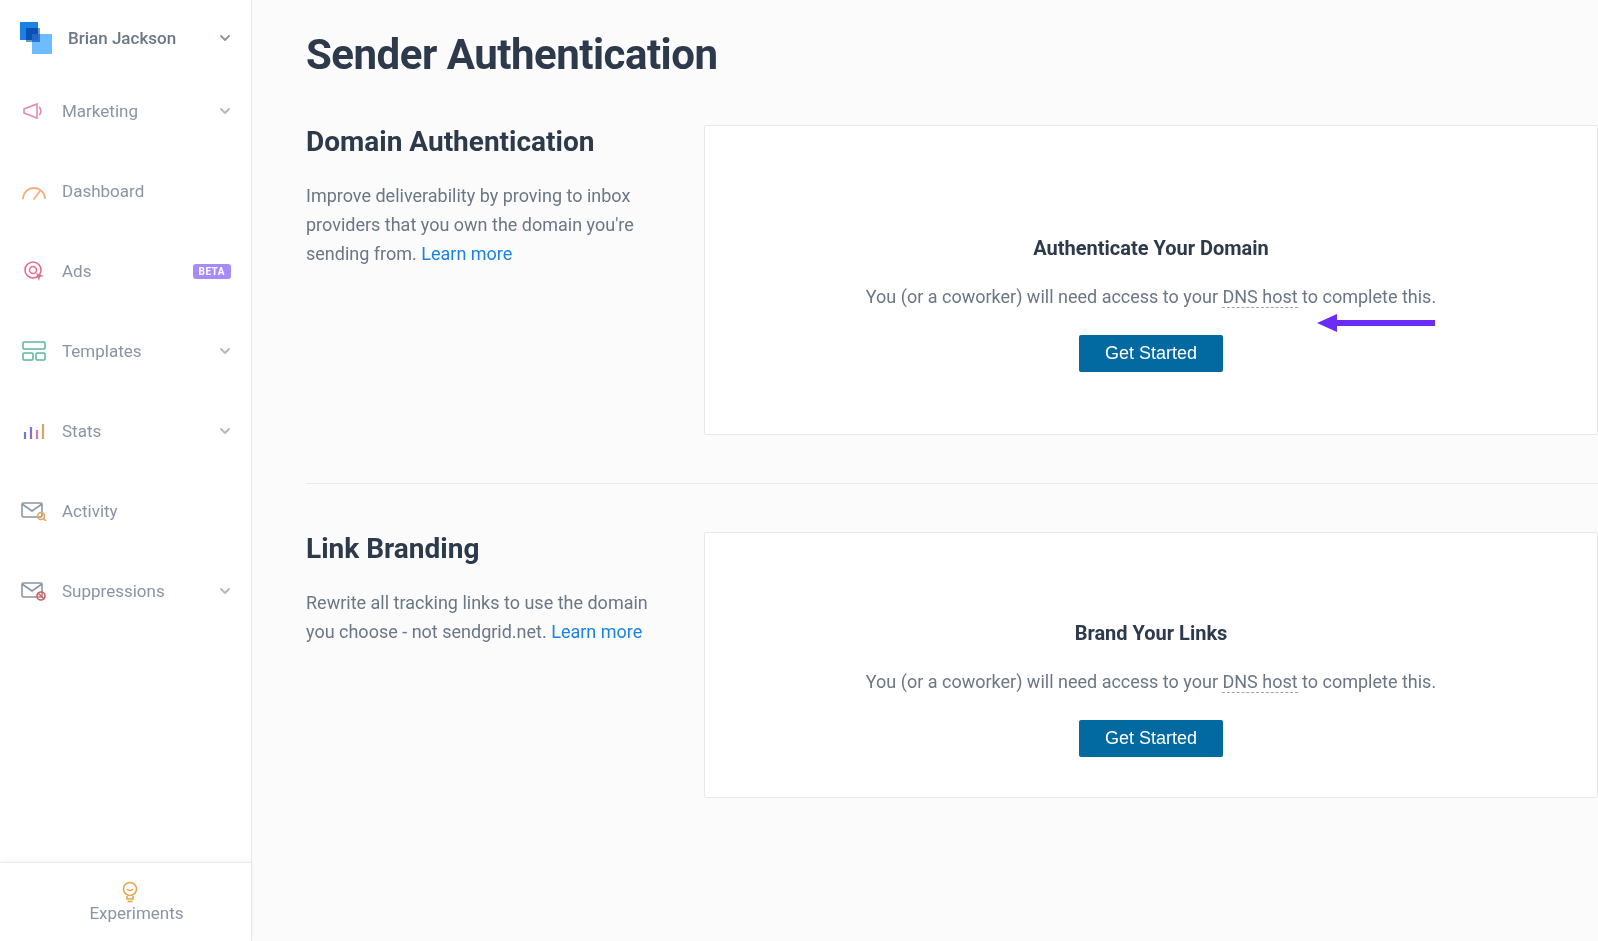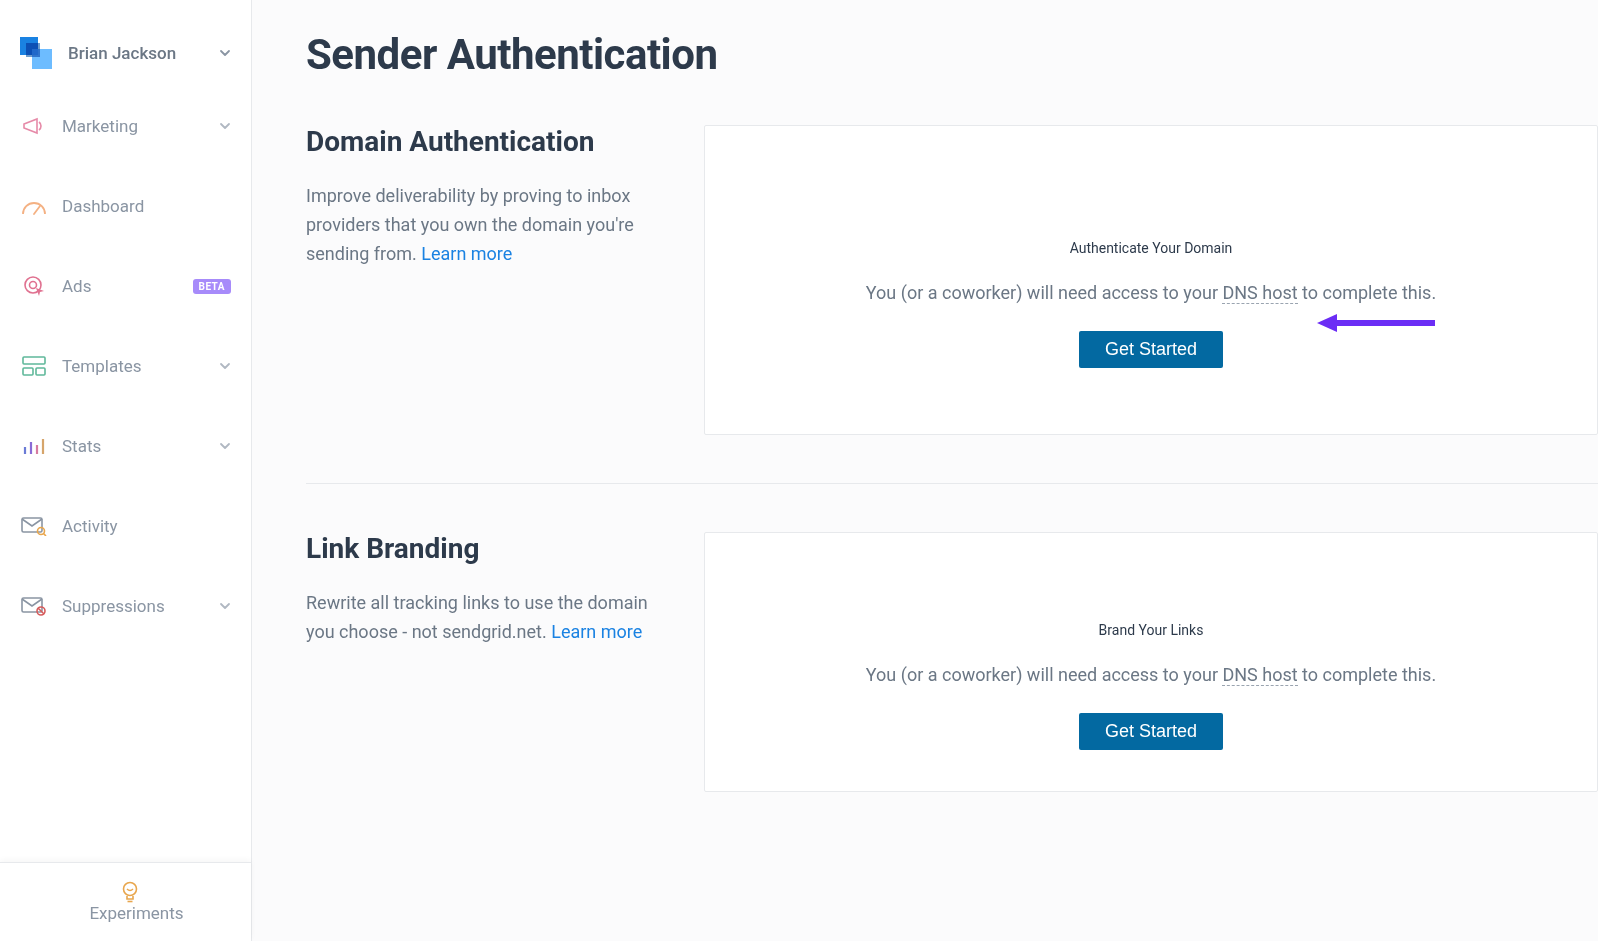--- a/index.html
+++ b/index.html
@@ -24,21 +24,20 @@
   .sidebar-inner {
     flex: 1;
     overflow-y: auto;
     padding-bottom: 60px;
   }
   .account-switcher {
     display: flex;
     align-items: center;
     padding: 22px 20px 22px 20px;
     cursor: pointer;
-    margin-top: 15px;
   }
   .account-logo {
     width: 32px; height: 32px;
     margin-right: 16px;
     position: relative;
     flex-shrink: 0;
   }
   .account-logo .sq1 { position:absolute; left:0; top:0; width:18px; height:18px; background:#1a82e2; }
   .account-logo .sq2 { position:absolute; left:12px; top:12px; width:20px; height:20px; background:#54b0ff; opacity:0.85; }
   .account-logo .sq3 { position:absolute; left:6px; top:6px; width:14px; height:14px; background:#0d5caa; opacity:0.6; mix-blend-mode:multiply;}
@@ -147,22 +146,22 @@
     border-radius:2px;
     min-height: 310px;
     display:flex;
     flex-direction:column;
     align-items:center;
     justify-content:center;
     padding: 40px 30px;
     position:relative;
   }
   .card-title {
-    font-size:14px;
-    font-weight:400;
+    font-size:20px;
+    font-weight:700;
     color:#2d3a4b;
     margin-bottom: 18px;
     text-align:center;
     margin-top:48px;
   }
   .card-desc {
     font-size:18px;
     color:#6b7785;
     text-align:center;
     margin-bottom: 28px;

